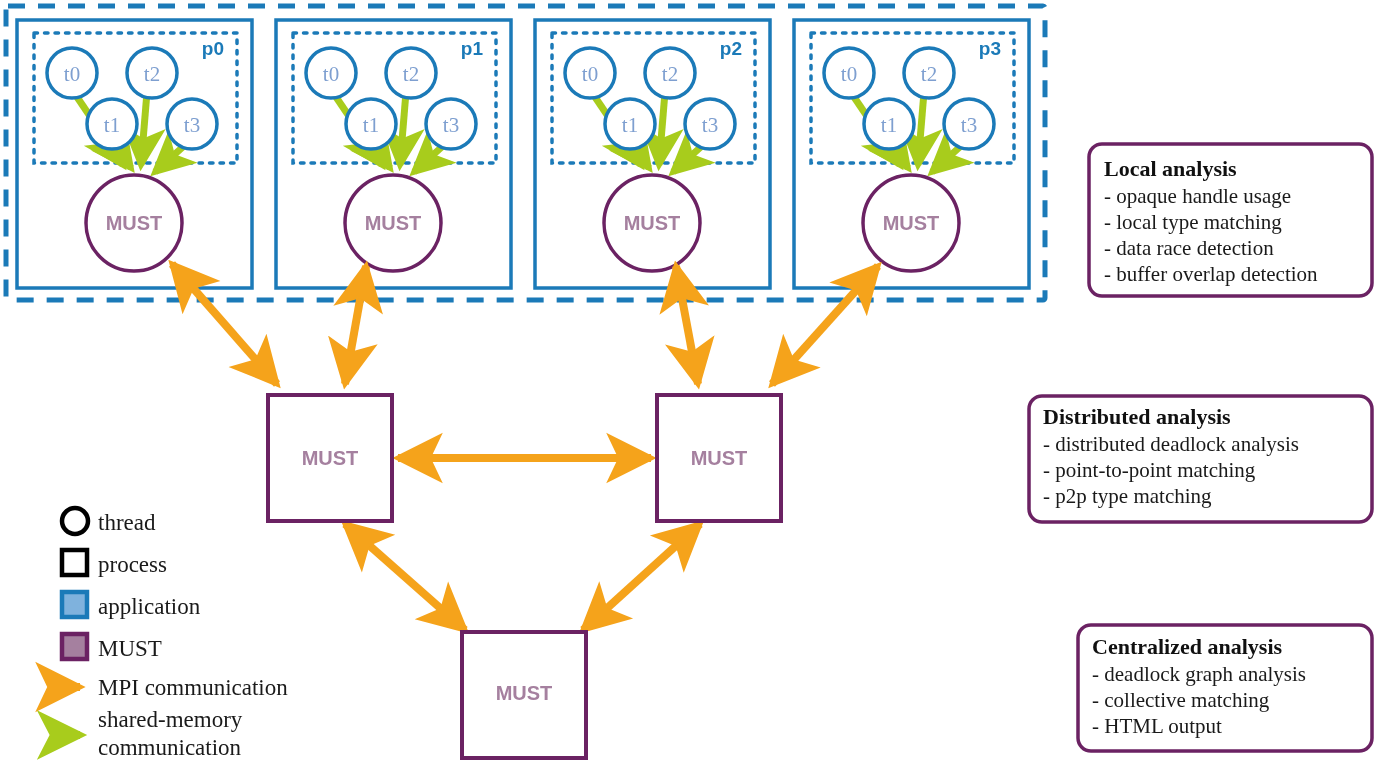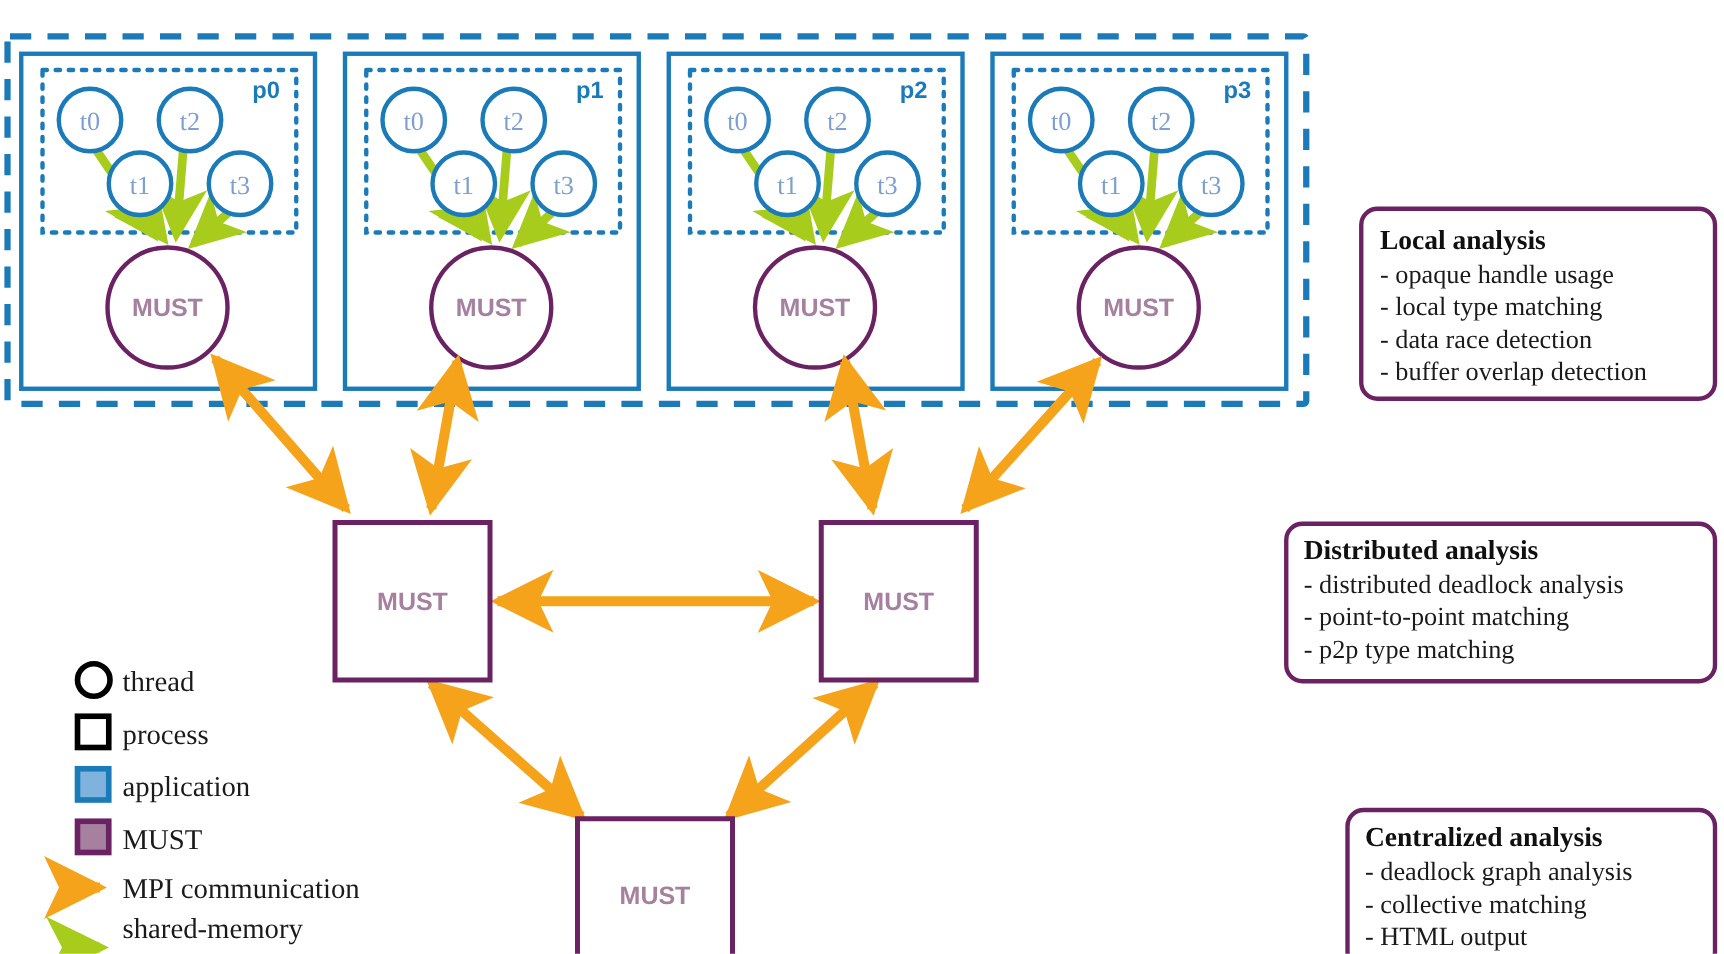--- a/index.html
+++ b/index.html
@@ -1,20 +1,20 @@
 <!DOCTYPE html>
 <html><head>
 <meta charset="utf-8">
 <style>
   html,body{margin:0;padding:0;background:#ffffff;}
   body{
     width:1379px;height:763px;position:relative;overflow:hidden;
     font-family:"Liberation Serif", serif;
   }
-  #diagram-root{position:absolute;left:0;top:0;width:1379px;height:555px;margin-top:23px;}
+  #diagram-root{position:absolute;left:0;top:0;width:1379px;height:555px;}
   svg.layer{position:absolute;left:0;top:0;width:1379px;height:763px;}
 
   
   .t-thread{
     font-family:"Liberation Serif", serif;
     font-size:21px; fill:#7e9fd0; letter-spacing:0px;
   }
   .t-plabel{
     font-family:"Liberation Sans", sans-serif;
     font-size:19px; font-weight:bold; fill:#1b7ab8;

